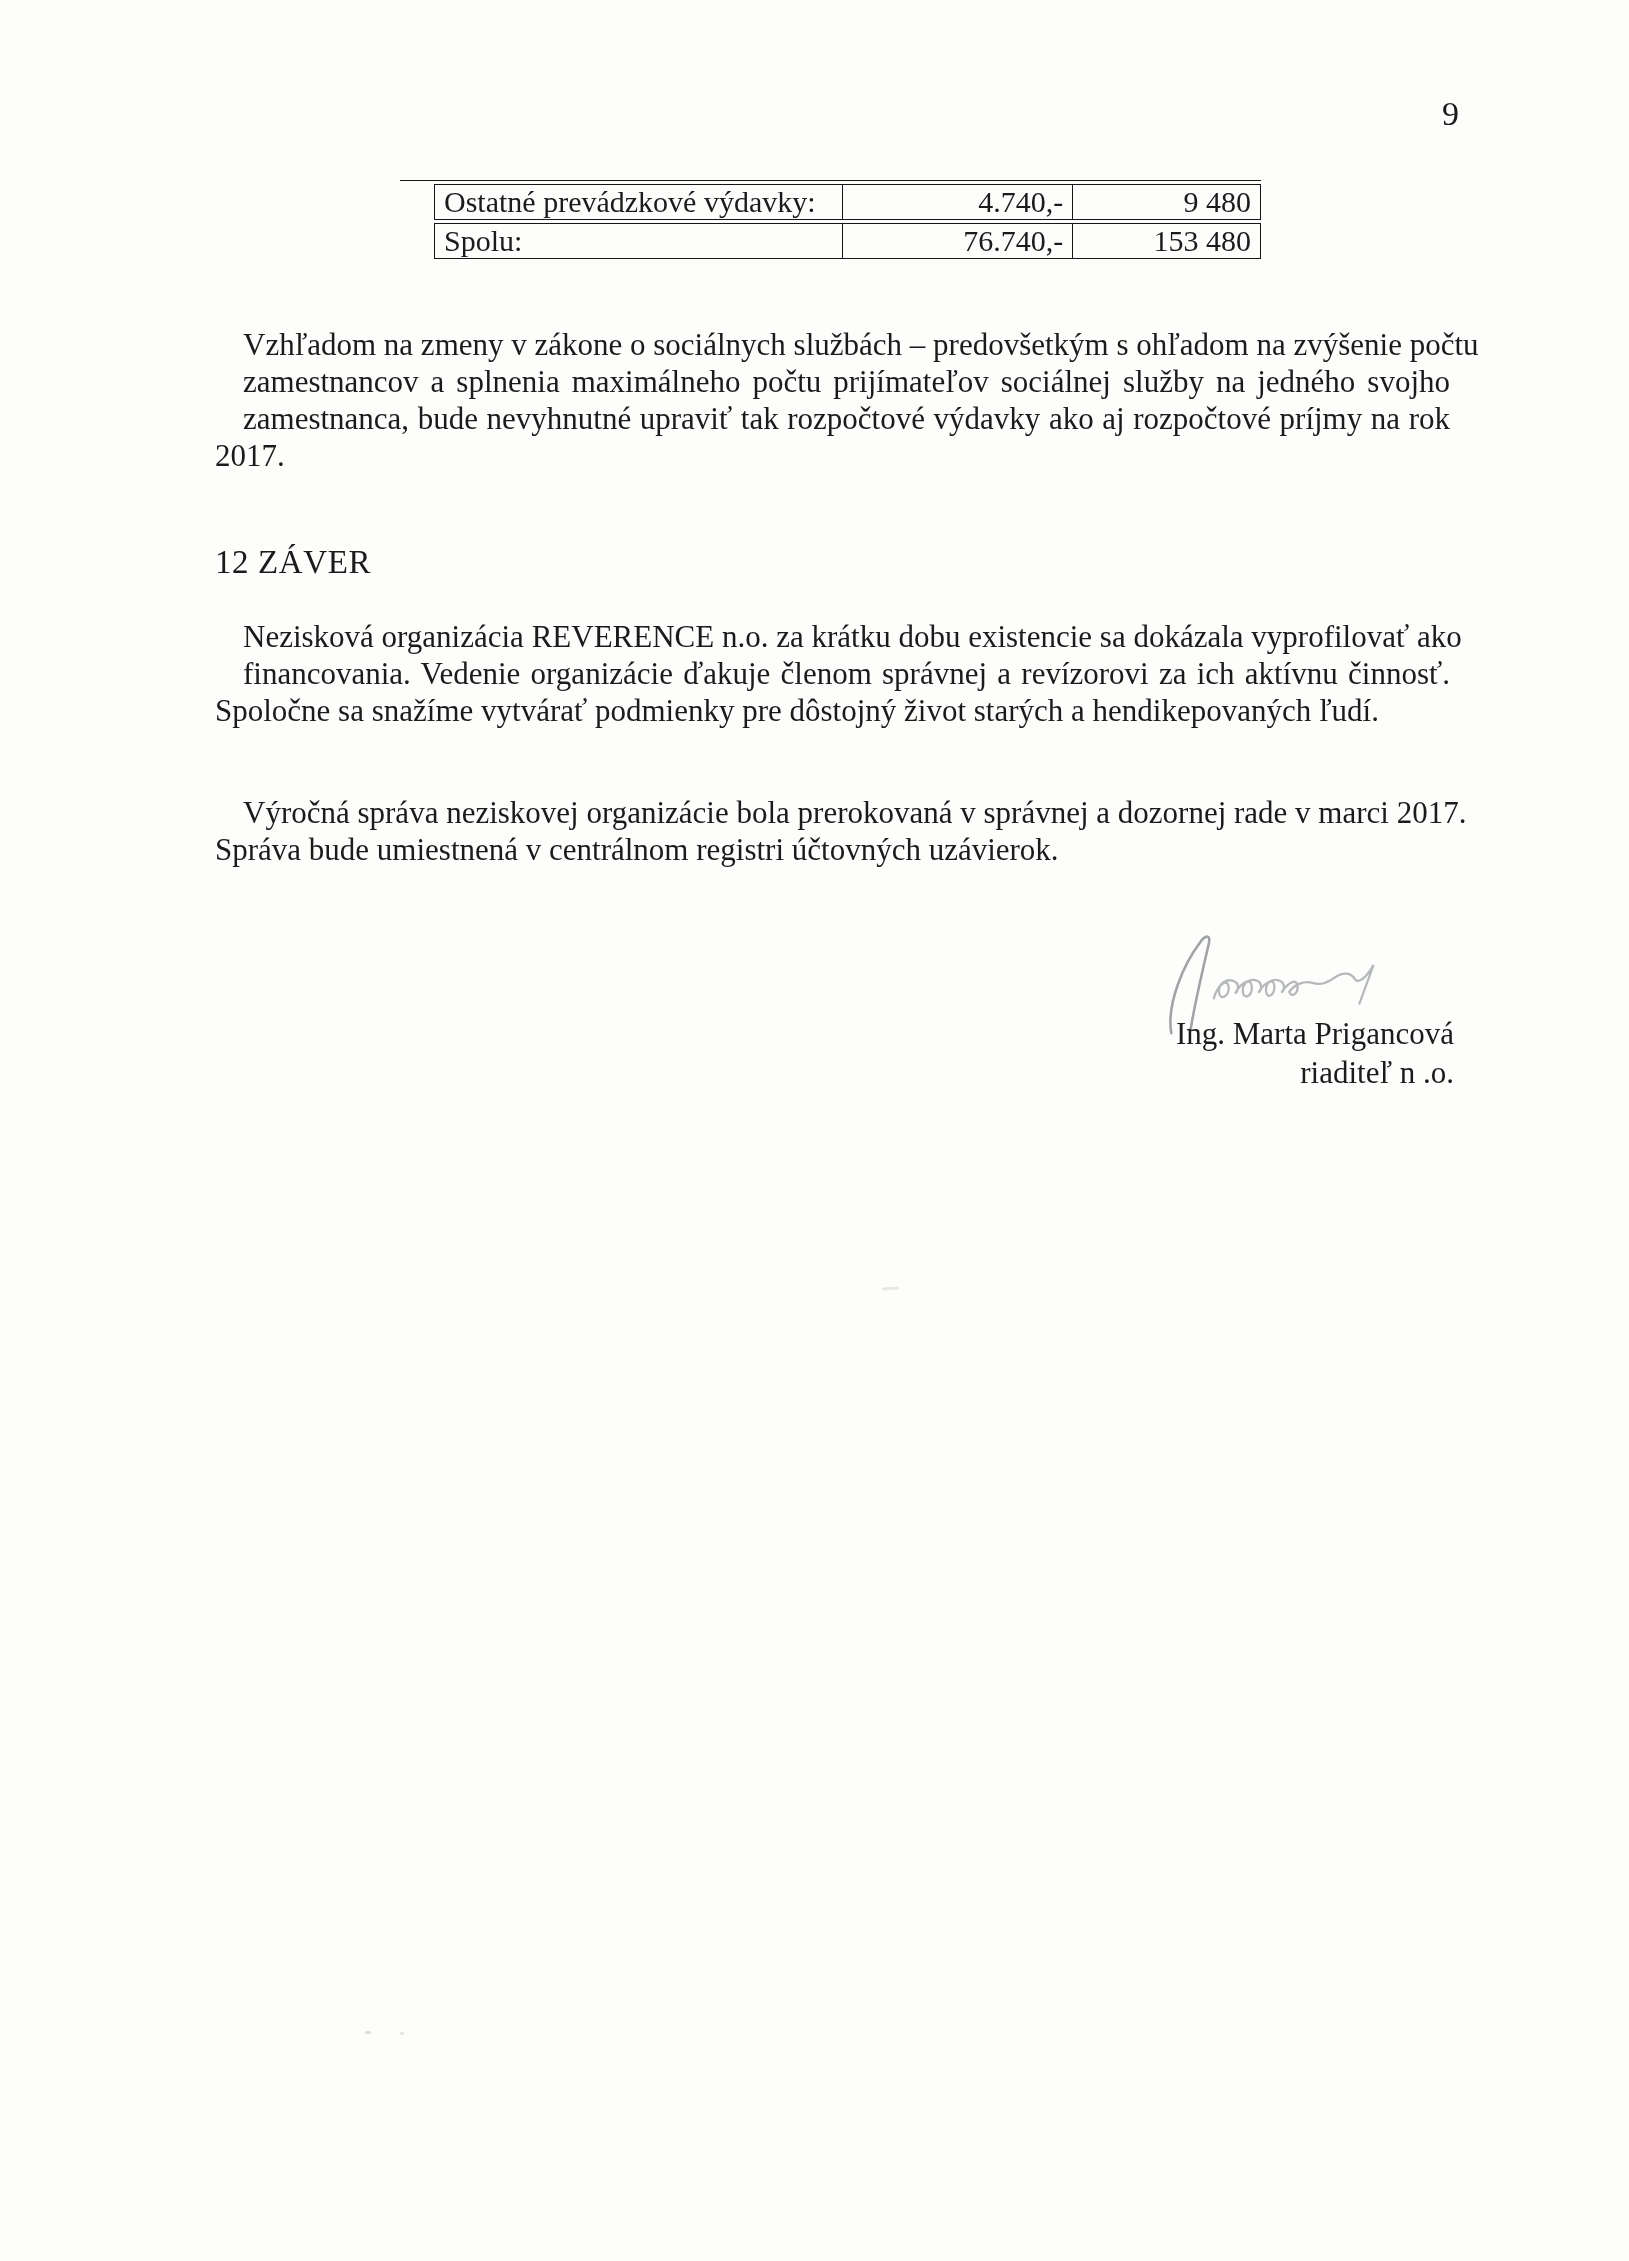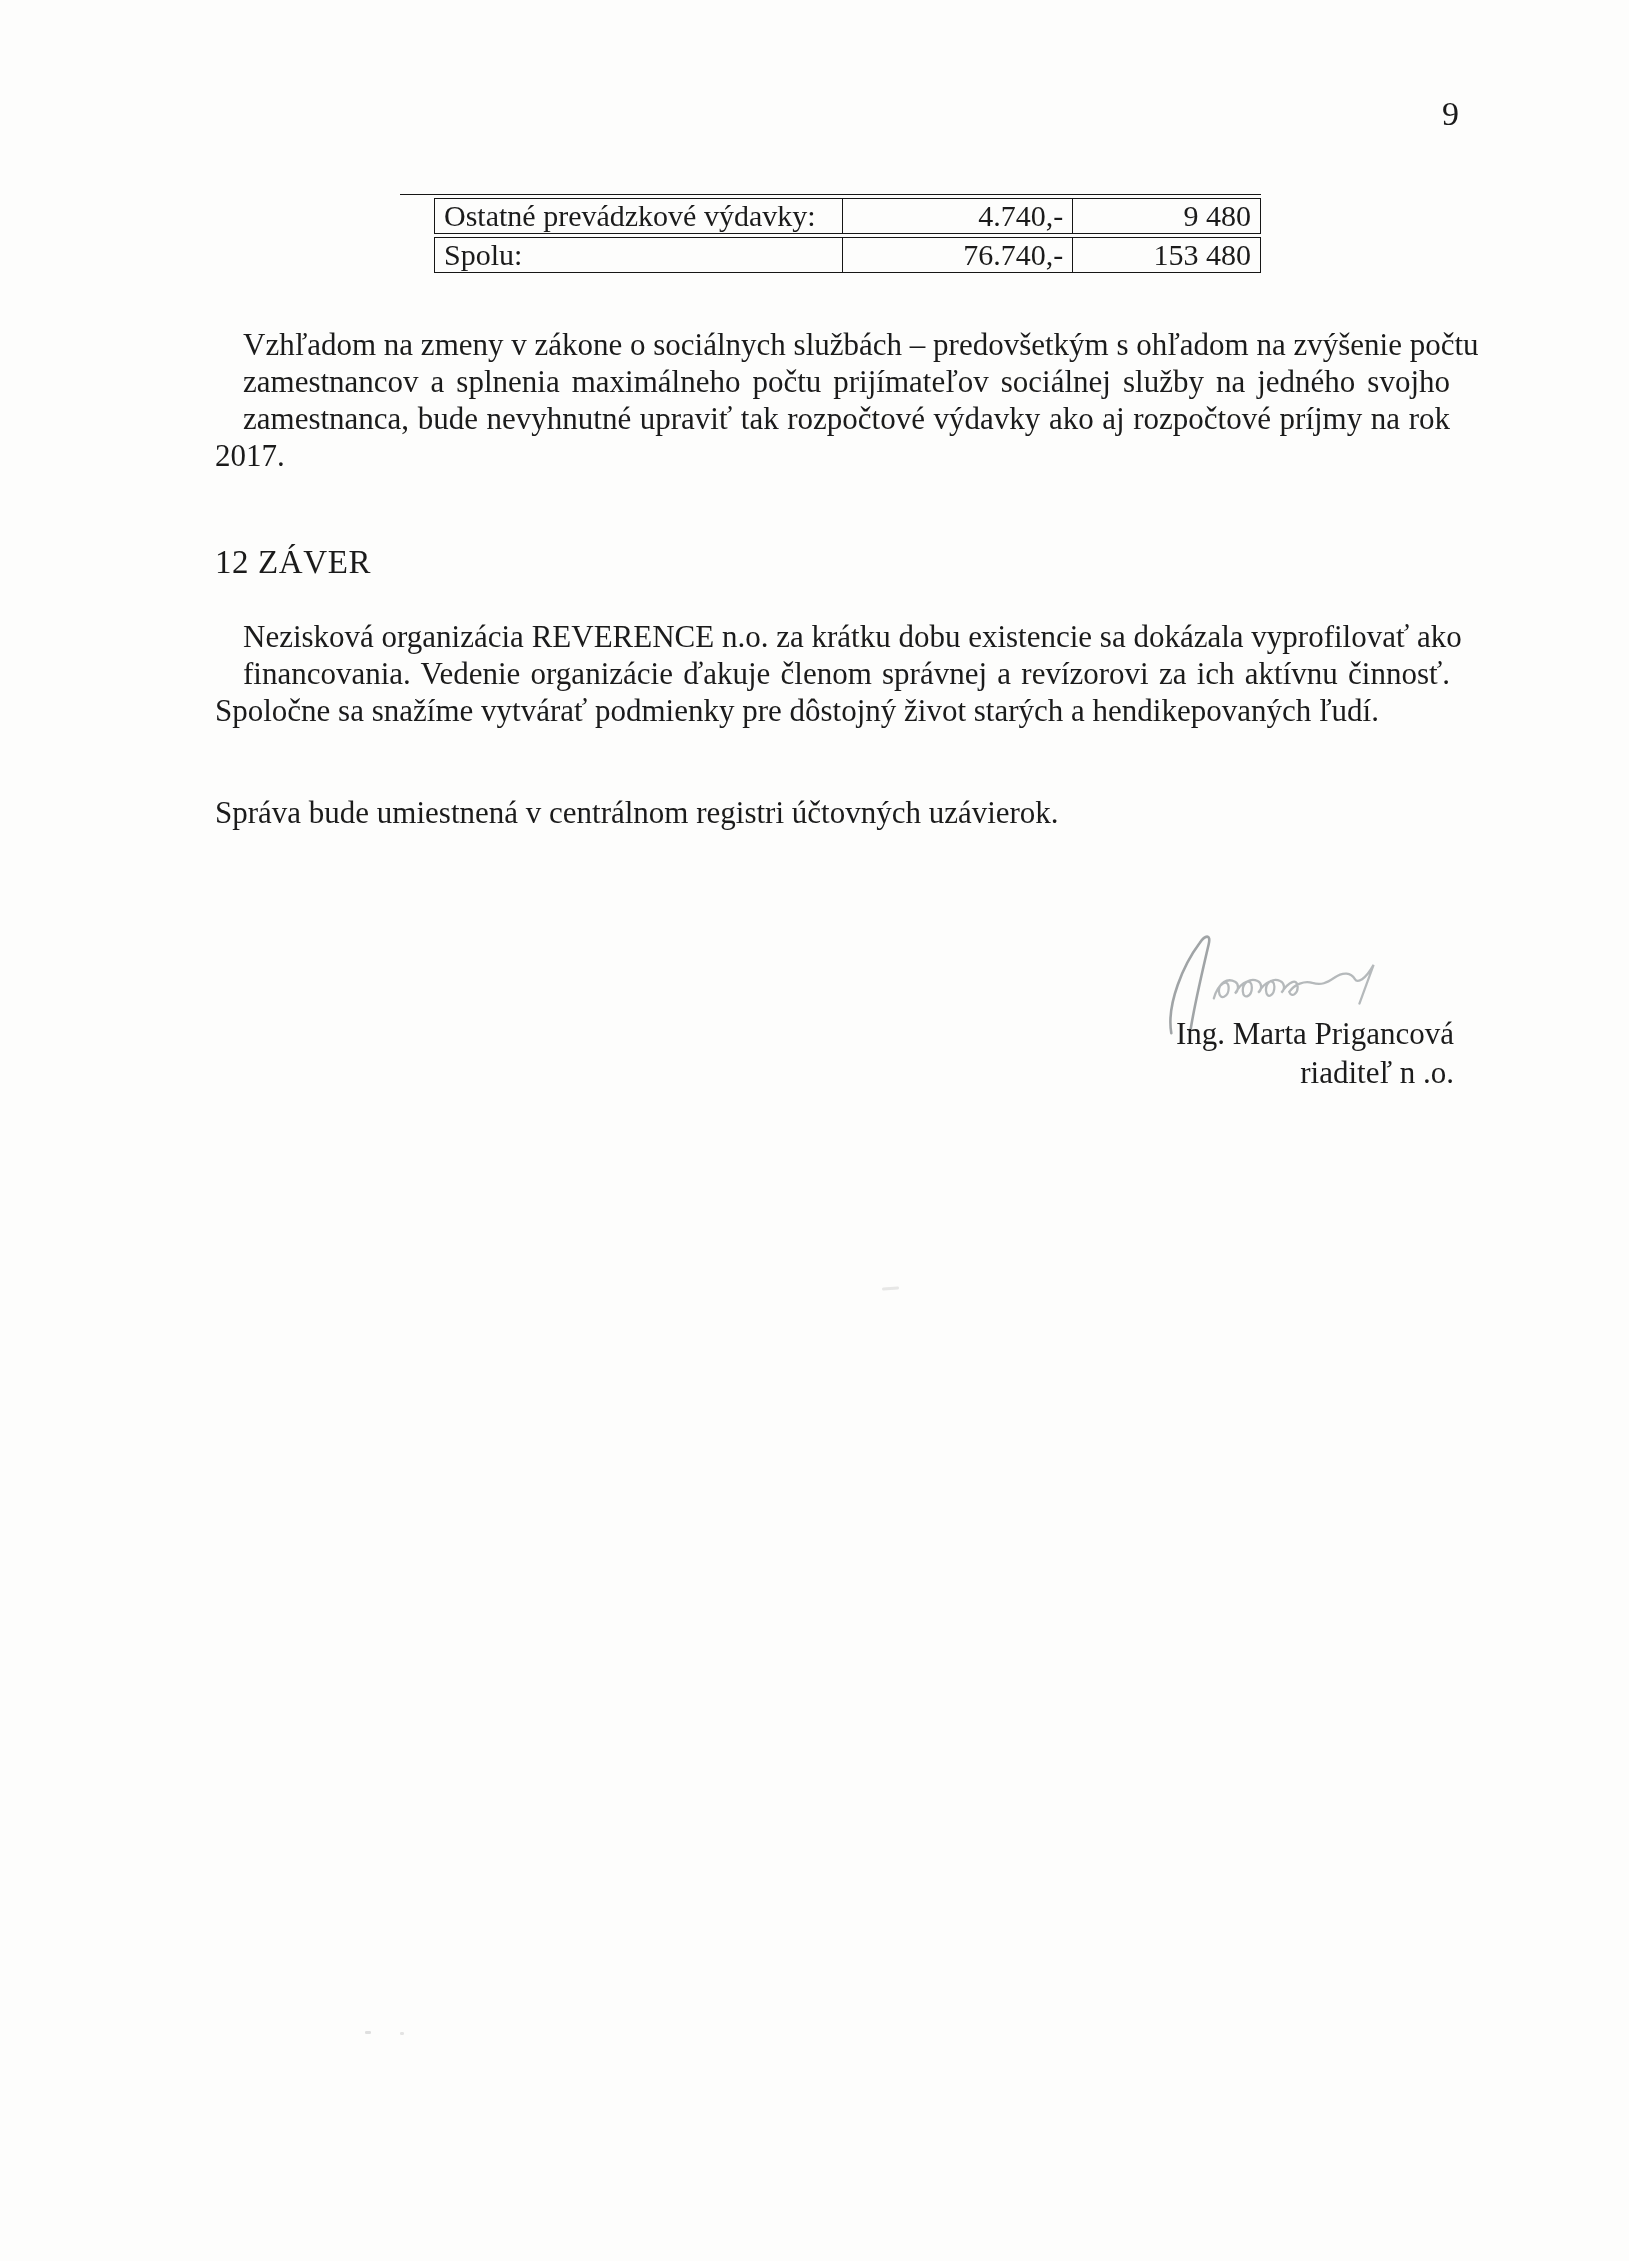--- a/index.html
+++ b/index.html
@@ -15,21 +15,21 @@
   .page-number {
     position: absolute;
     left: 1442px;
     top: 95px;
     font-size: 34px;
   }
   
   .budget-table {
     position: absolute;
     left: 400px;
-    top: 194px;
+    top: 180px;
     width: 861px;
     border-top: 1.9px solid #161616;
     border-collapse: separate;
     border-spacing: 0 3.2px;
     table-layout: fixed;
     padding-left: 34px;
   }
   .budget-table td {
     border-top: 1.3px solid #161616;
     border-bottom: 1.3px solid #161616;
@@ -120,20 +120,21 @@
 
   <h2 class="section-heading">12 ZÁVER</h2>
 
   <div class="para" id="para2">
     <div class="line jl">Nezisková organizácia REVERENCE n.o. za krátku dobu existencie sa dokázala vyprofilovať ako</div>
     <div class="line jl">financovania. Vedenie organizácie ďakuje členom správnej a revízorovi za ich aktívnu činnosť.</div>
     <div class="line ll">Spoločne sa snažíme vytvárať podmienky pre dôstojný život starých a hendikepovaných ľudí.</div>
   </div>
 
   <div class="para" id="para3">
+    <div class="line jl">Výročná správa neziskovej organizácie bola prerokovaná v správnej a dozornej rade v marci 2017.</div>
     <div class="line ll">Správa bude umiestnená v centrálnom registri účtovných uzávierok.</div>
   </div>
 
   <svg class="sig-svg" viewBox="0 0 385 170" xmlns="http://www.w3.org/2000/svg">
     <path d="M30,166 C22,120 50,58 74,26 C82,14 92,11 88,28 C80,62 66,122 60,160" fill="none" stroke="#8f9496" stroke-width="4" stroke-linecap="round" opacity="0.85"></path>
     <path d="M96,112 C103,88 119,80 119,96 C119,110 105,116 104,102 C103,88 117,80 129,86
              C135,89 135,100 129,104 C141,84 155,80 155,95 C155,109 142,115 141,101
              C140,87 153,80 164,85 C171,88 171,99 165,103 C177,84 190,80 190,94
              C190,108 178,114 177,100 C176,86 189,80 199,85 C206,88 207,98 201,103
              C213,85 225,81 226,93 C227,104 217,112 213,102 C221,90 237,84 249,88

